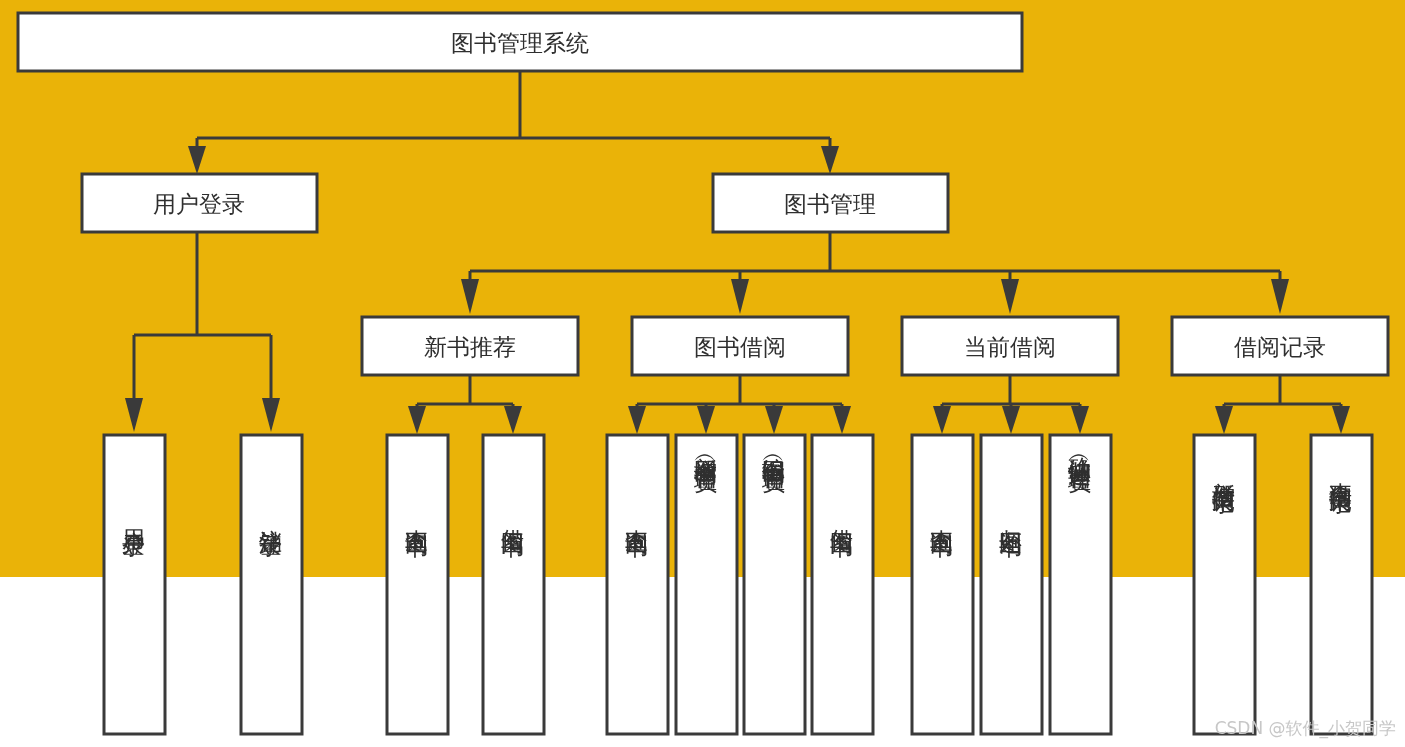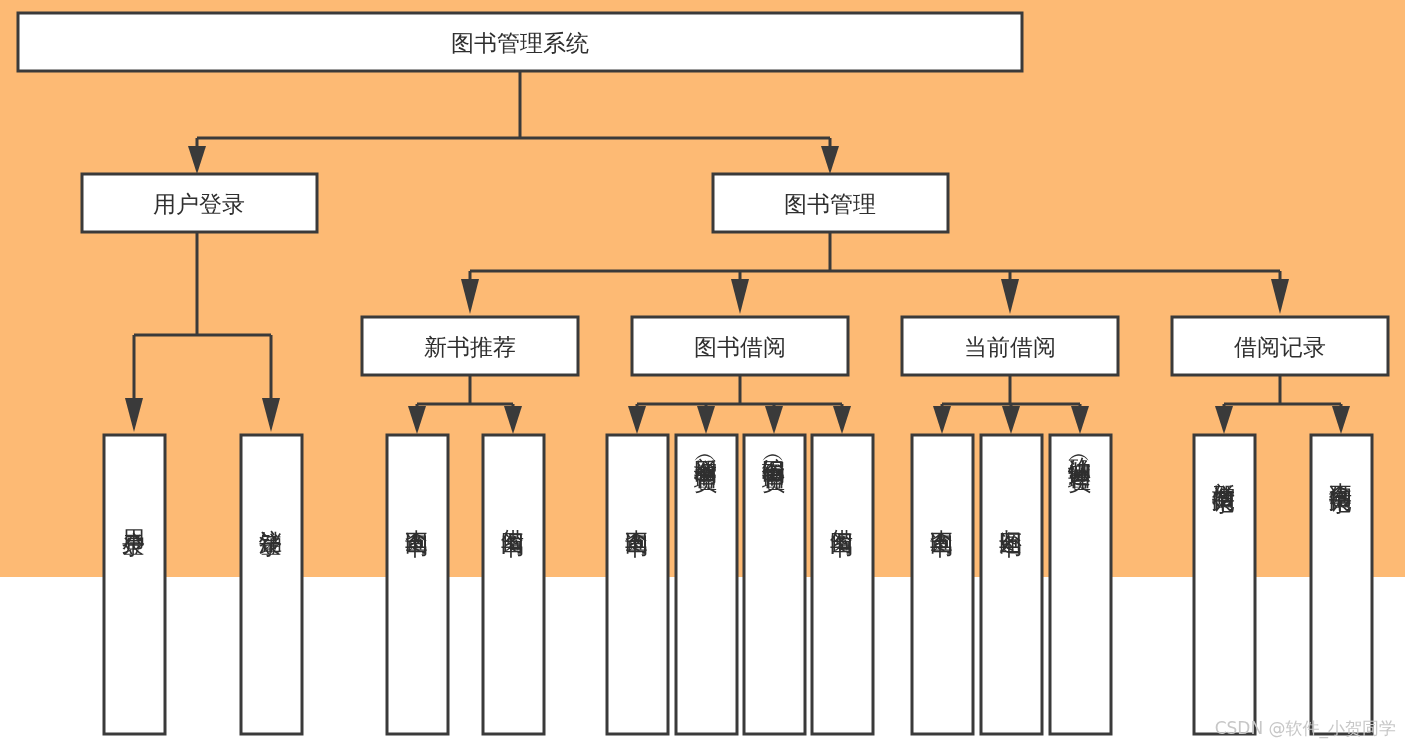--- a/index.html
+++ b/index.html
@@ -10,21 +10,21 @@
   body {
     width: 1405px;
     height: 747px;
     overflow: hidden;
     font-family: "DejaVu Sans", "Liberation Sans", sans-serif;
   }
   #diagram-root {
     position: relative;
     width: 1405px;
     height: 577px;
-    background: #fdba74;
+    background: #eab308;
   }
   svg.diagram-canvas {
     display: block;
     width: 1405px;
     height: 747px;
   }
   .node-box {
     fill: #ffffff;
     stroke: #3a3a3a;
     stroke-width: 3;

